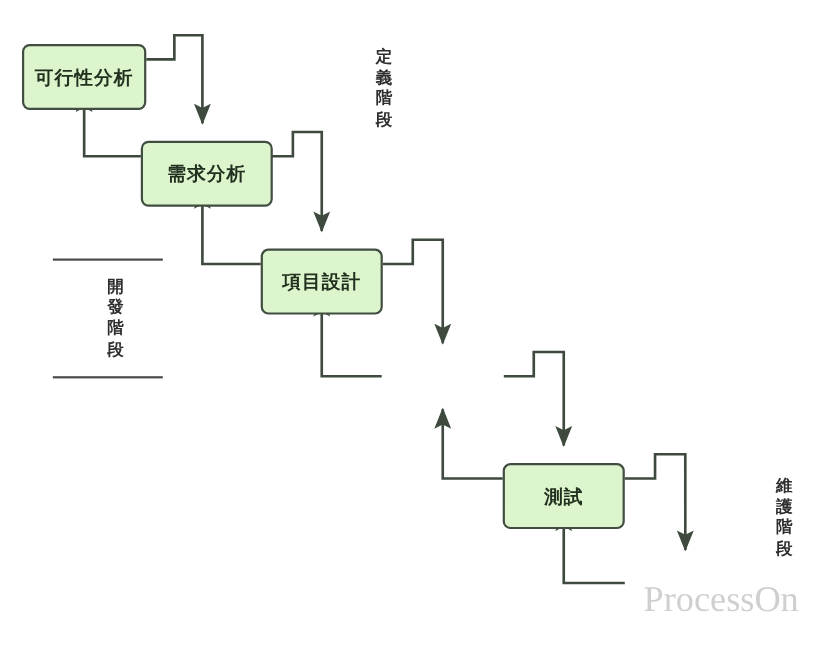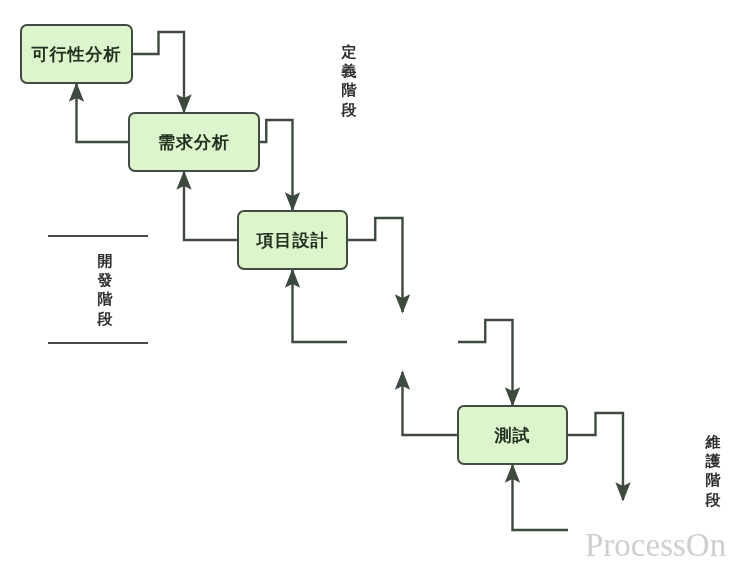--- a/index.html
+++ b/index.html
@@ -33,20 +33,21 @@
     border-radius: 7px;
     display: flex;
     align-items: center;
     justify-content: center;
     color: #22301f;
     font-size: 17px;
     font-weight: bold;
     letter-spacing: 1px;
     font-family: "Liberation Sans", "DejaVu Sans", sans-serif;
     z-index: 3;
+    margin-top: 16px;
   }
   .phase-label {
     position: absolute;
     width: 26px;
     color: #2e2e2e;
     font-size: 15px;
     font-weight: bold;
     line-height: 1.28;
     text-align: center;
     letter-spacing: 0;
@@ -97,21 +98,21 @@
         <polyline points="458,342 485.25,342 485.25,320 512.5,320 512.5,405" marker-end="url(#arrowhead)"></polyline>
         <polyline points="457,435 402.5,435 402.5,372" marker-end="url(#arrowhead)"></polyline>
         <polyline points="568,435 595.5,435 595.5,413 623,413 623,500" marker-end="url(#arrowhead)"></polyline>
         <polyline points="568,530 512.5,530 512.5,465" marker-end="url(#arrowhead)"></polyline>
       </g>
   </svg>
 
   <div class="node-box" style="left: 20px; top: 24px; width: 113px; height: 60px;">
     <span>可行性分析</span>
   </div>
-  <div class="node-box" style="left: 128px; top: 112px; width: 132px; height: 60px;">
+  <div class="node-box" style="left: 128px; top: 112px; width: 120px; height: 60px;">
     <span>需求分析</span>
   </div>
   <div class="node-box" style="left: 237px; top: 210px; width: 111px; height: 60px; text-align: center;">
     <span>項目設計</span>
   </div>
   <div class="node-box" style="left: 457px; top: 405px; width: 111px; height: 60px;">
     <span>測試</span>
   </div>
 
   <div class="phase-label" style="left: 336px; top: 42px;">

